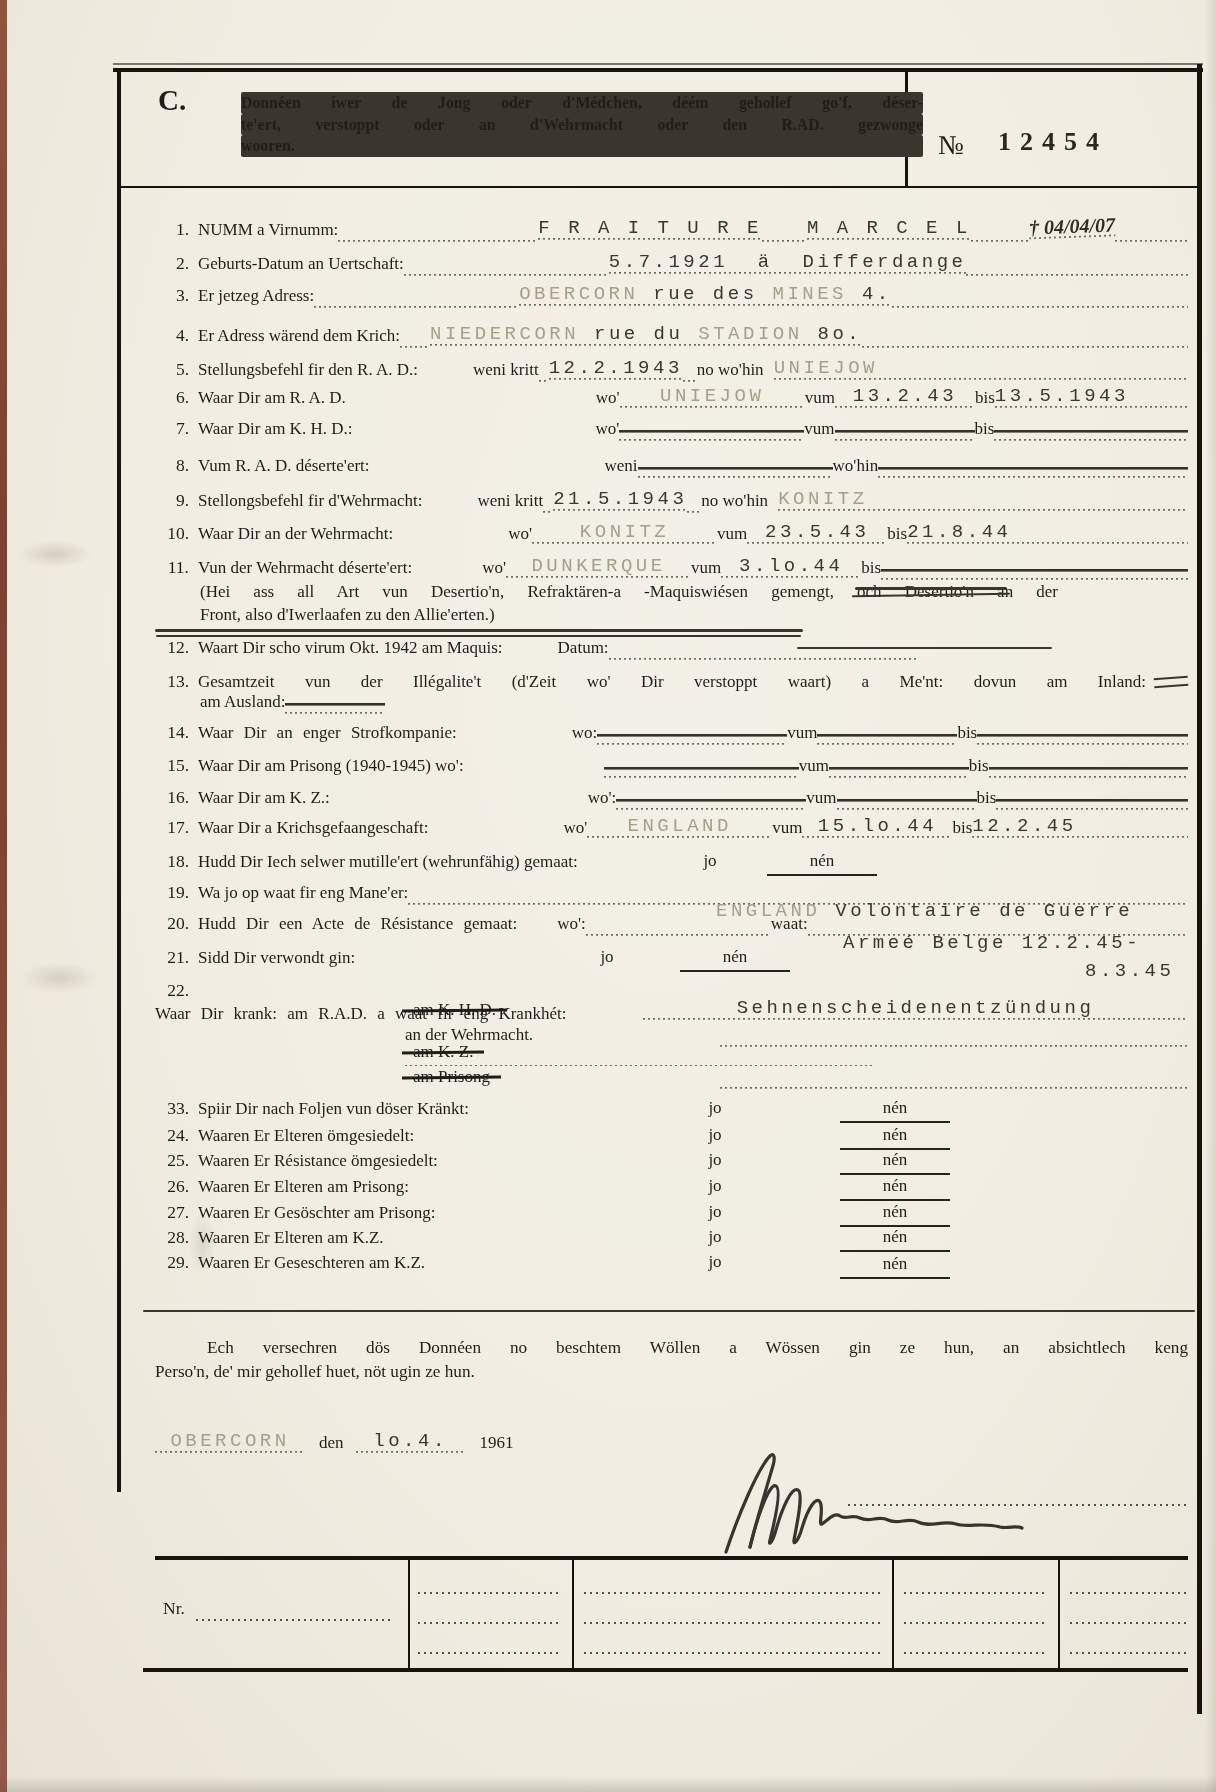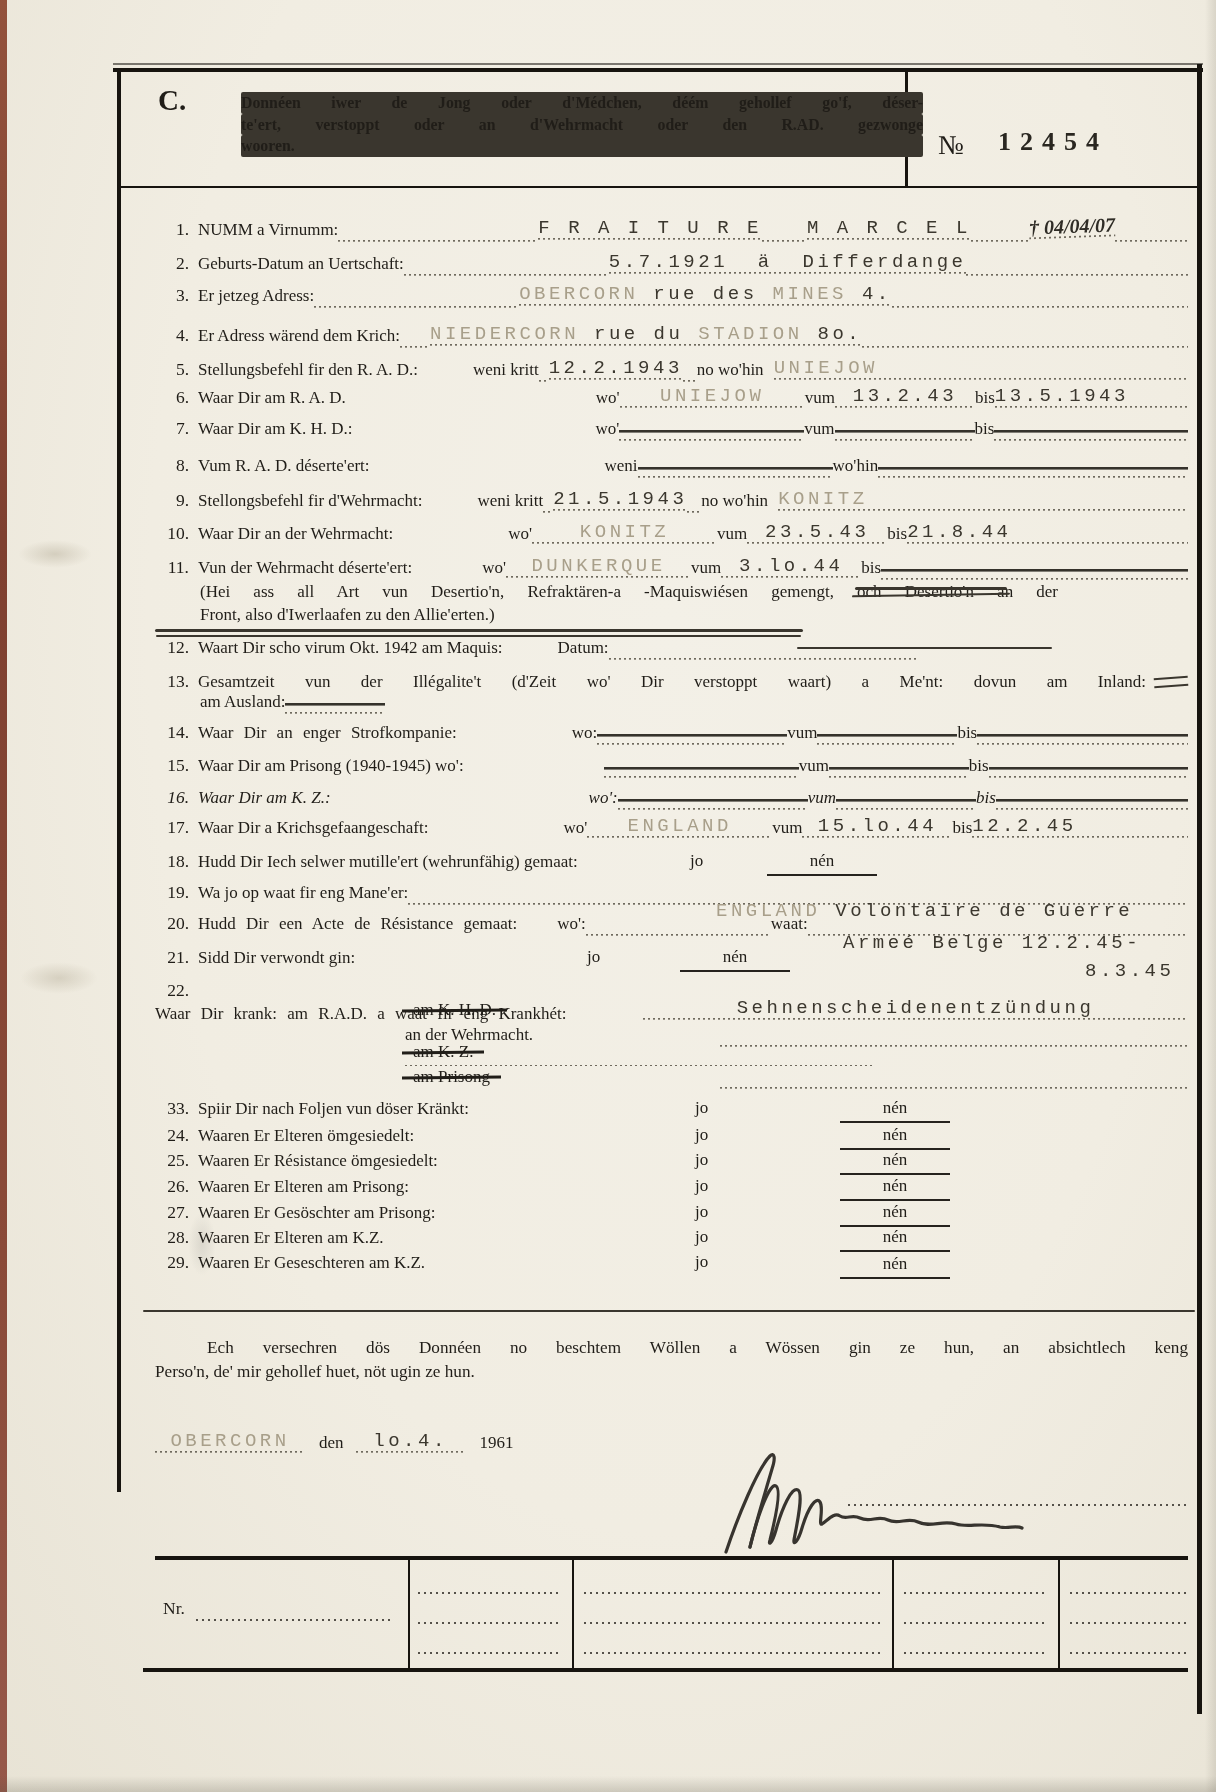--- a/index.html
+++ b/index.html
@@ -46,21 +46,21 @@
   .faded{color:var(--faded);}
   .hand{font-style:italic;font-weight:600;font-size:20px;color:#2f2c26;transform:rotate(-2deg) translateY(-2px);white-space:pre;}
   .fill{display:inline-block;overflow:hidden;white-space:pre;}
   .ul,.dot{background-image:repeating-linear-gradient(90deg,var(--line) 0 2px,rgba(0,0,0,0) 2px 5px);
        background-size:100% 1.7px;background-position:0 100%;background-repeat:no-repeat;}
   .dash{background-image:linear-gradient(var(--ink2),var(--ink2)),
         repeating-linear-gradient(90deg,var(--line) 0 2px,rgba(0,0,0,0) 2px 5px);
         background-size:100% 2.6px,100% 1.7px;background-position:0 62%,0 100%;background-repeat:no-repeat;}
   .sp{background:none;}
   .abs{position:absolute;top:0;line-height:24px;font-size:17px;}
-  .jo{width:40px;}
+  .jo{width:40px;text-align:center;}
   .nen{width:110px;text-align:center;padding-bottom:1px;}
   .nen.u-below{border-bottom:2.2px solid #26231e;}
   .nen.u-both{border-top:2.2px solid #26231e;border-bottom:2.2px solid #26231e;}
   .strike{position:relative;padding:0 8px;font-size:17px;white-space:pre;font-family:Liberation Serif, serif;}
   .strike::after{content:"";position:absolute;left:-3px;right:-3px;top:46%;height:3.4px;background:#211e19;transform:rotate(-.6deg);}
   .hmark{width:34px;height:10px;border-top:2.5px solid #3a362e;border-bottom:2px solid #3a362e;
          align-self:center;margin-left:8px;transform:rotate(-4deg);}
   
   .ov{position:absolute;}
   .hline{background:#3a362e;border-radius:2px;}
@@ -255,21 +255,21 @@
       <div class="row" style="top: 753px;">
         <span class="num">15.</span>
         <span class="lbl">Waar Dir am Prisong (1940-1945) wo':</span>
         <span class="fill sp" style="width: 140px;">&nbsp;</span>
         <span class="fill dash" style="width: 195px;">&nbsp;</span>
         <span class="lbl">vum</span>
         <span class="fill dash" style="width: 140px;">&nbsp;</span>
         <span class="lbl">bis</span>
         <span class="fill dash" style="flex: 1 1 20px;">&nbsp;</span>
       </div>
-      <div class="row" style="top: 785px; font-style: italic;">
+      <div class="row" style="top: 785px;">
         <span class="num">16.</span>
         <span class="lbl">Waar Dir am K. Z.:</span>
         <span class="fill sp" style="width: 258px;">&nbsp;</span>
         <span class="lbl">wo':</span>
         <span class="fill dash" style="width: 190px;">&nbsp;</span>
         <span class="lbl">vum</span>
         <span class="fill dash" style="width: 140px;">&nbsp;</span>
         <span class="lbl">bis</span>
         <span class="fill dash" style="flex: 1 1 20px;">&nbsp;</span>
       </div>

